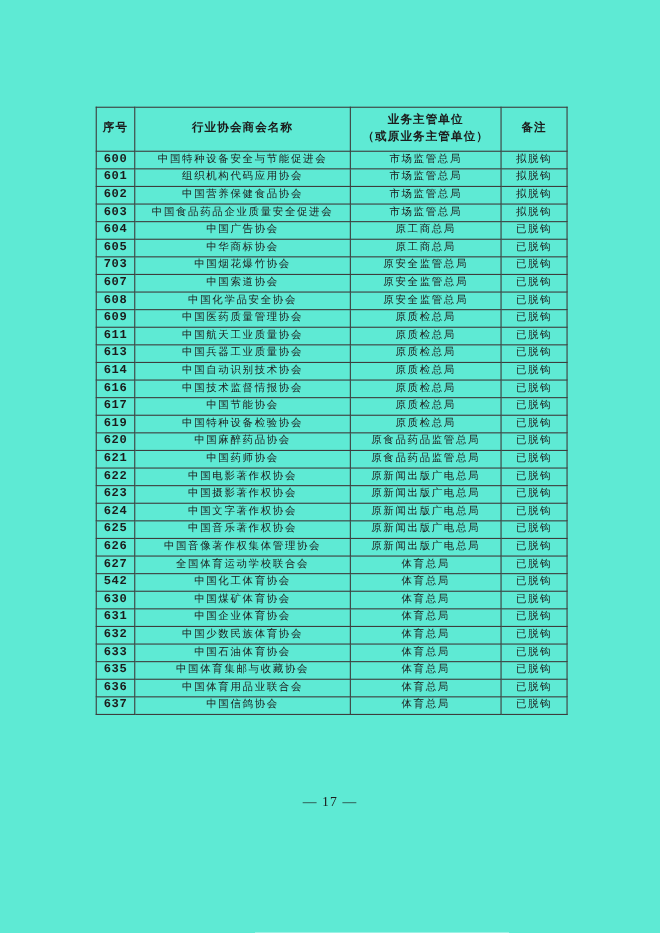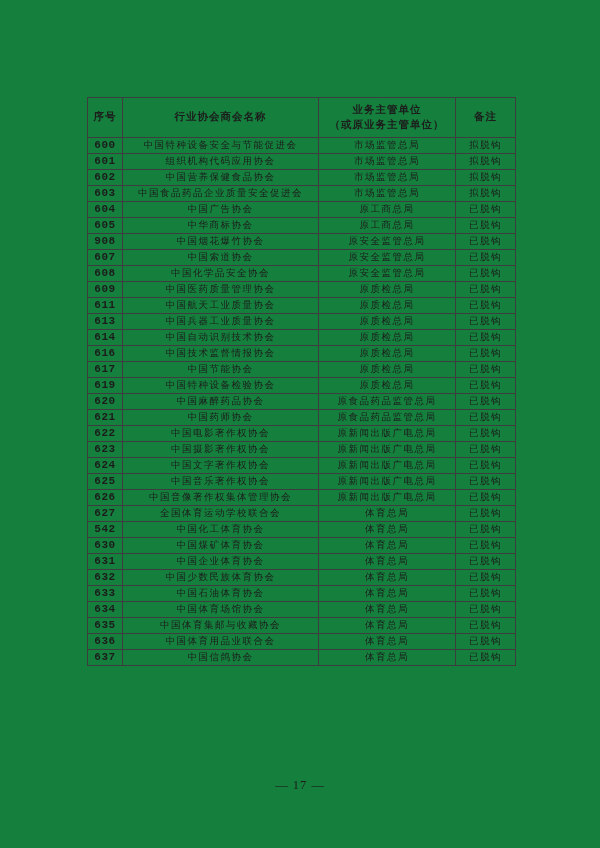--- a/index.html
+++ b/index.html
@@ -4,21 +4,21 @@
 <style>
   html, body {
     margin: 0;
     padding: 0;
     background: #ffffff;
   }
   .page {
     position: relative;
     width: 600px;
     height: 848px;
-    background: #15803d;
+    background: #5eead4;
     font-family: "Liberation Serif", "DejaVu Serif", serif;
     color: #1c1c1c;
     overflow: hidden;
   }
   table.assoc {
     position: absolute;
     left: 87px;
     top: 97px;
     width: 428px;
     border-collapse: collapse;
@@ -55,21 +55,21 @@
     font-weight: bold;
     font-family: Liberation Mono, monospace;
   }
   .col-seq    { width: 35px; }
   .col-name   { width: 196px; }
   .col-unit   { width: 137px; }
   .col-remark { width: 60px; }
   .page-number {
     position: absolute;
     left: 0;
-    top: 778px;
+    top: 722px;
     width: 600px;
     text-align: center;
     font-size: 12.5px;
     letter-spacing: 1px;
     color: #1c1c1c;
   }
 </style>
 </head>
 <body>
 
@@ -124,21 +124,21 @@
           <td>原工商总局</td>
           <td>已脱钩</td>
         </tr>
         <tr>
           <td class="num">605</td>
           <td>中华商标协会</td>
           <td>原工商总局</td>
           <td>已脱钩</td>
         </tr>
         <tr>
-          <td class="num">908</td>
+          <td class="num">703</td>
           <td>中国烟花爆竹协会</td>
           <td>原安全监管总局</td>
           <td>已脱钩</td>
         </tr>
         <tr>
           <td class="num">607</td>
           <td>中国索道协会</td>
           <td>原安全监管总局</td>
           <td>已脱钩</td>
         </tr>
@@ -262,26 +262,20 @@
           <td>体育总局</td>
           <td>已脱钩</td>
         </tr>
         <tr>
           <td class="num">633</td>
           <td>中国石油体育协会</td>
           <td>体育总局</td>
           <td>已脱钩</td>
         </tr>
         <tr>
-          <td class="num">634</td>
-          <td>中国体育场馆协会</td>
-          <td>体育总局</td>
-          <td>已脱钩</td>
-        </tr>
-        <tr>
           <td class="num">635</td>
           <td>中国体育集邮与收藏协会</td>
           <td>体育总局</td>
           <td>已脱钩</td>
         </tr>
         <tr>
           <td class="num">636</td>
           <td>中国体育用品业联合会</td>
           <td>体育总局</td>
           <td>已脱钩</td>

